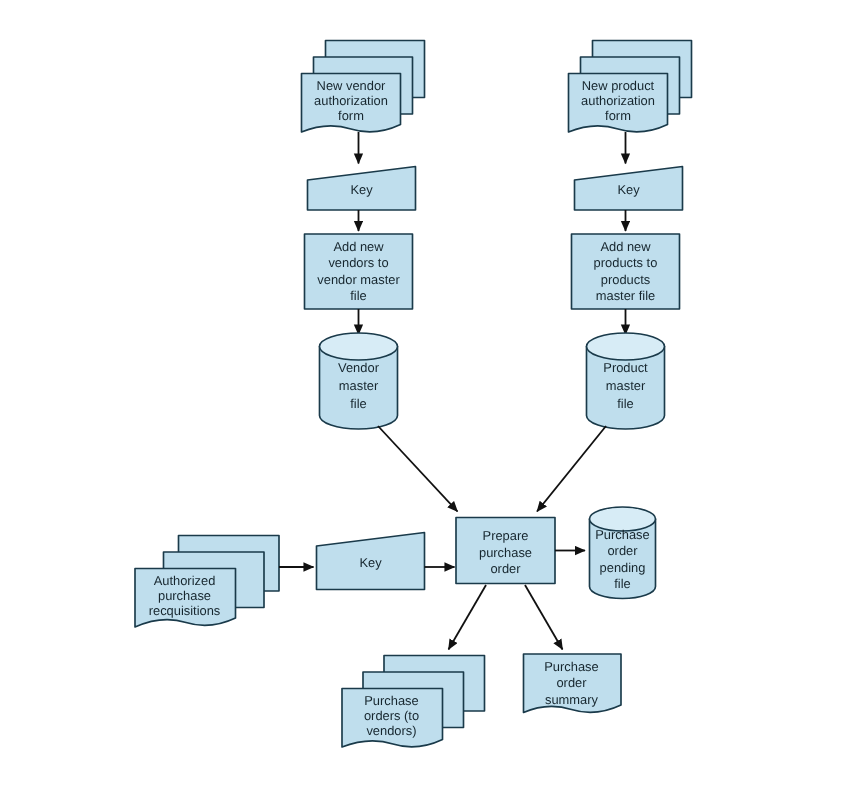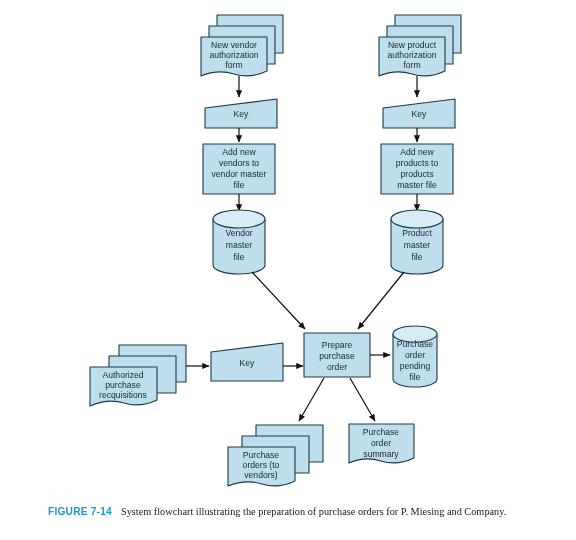--- a/index.html
+++ b/index.html
@@ -9,21 +9,21 @@
   }
   body {
     width: 576px;
     height: 540px;
     position: relative;
     font-family: "Liberation Sans", sans-serif;
     overflow: hidden;
   }
   #figure-root {
     position: absolute;
-    left: 0; top: 0;
+    left: 0; top: 12px;
     width: 576px;
     height: 388px;
   }
   svg#flowchart {
     position: absolute;
     left: 0; top: 0;
     width: 576px;
     height: 500px;
     display: block;
   }
@@ -216,17 +216,14 @@
     </g>
 
     <g>
       <path class="shape-fill" d="M349,424 L414,424 L414,458 Q397,466 381,461 Q365,456 349,463 Z"></path>
       <text class="node-label" x="381" y="433">Purchase</text>
       <text class="node-label" x="381" y="444">order</text>
       <text class="node-label" x="381" y="455">summary</text>
     </g>
   </svg>
 
-  <div class="caption">
-    <span class="fig-no">FIGURE 7-14</span><span class="cap-body">System flowchart illustrating the preparation of purchase orders for P. Miesing and Company.</span>
-  </div>
 
 </div>
 
 </body></html>

